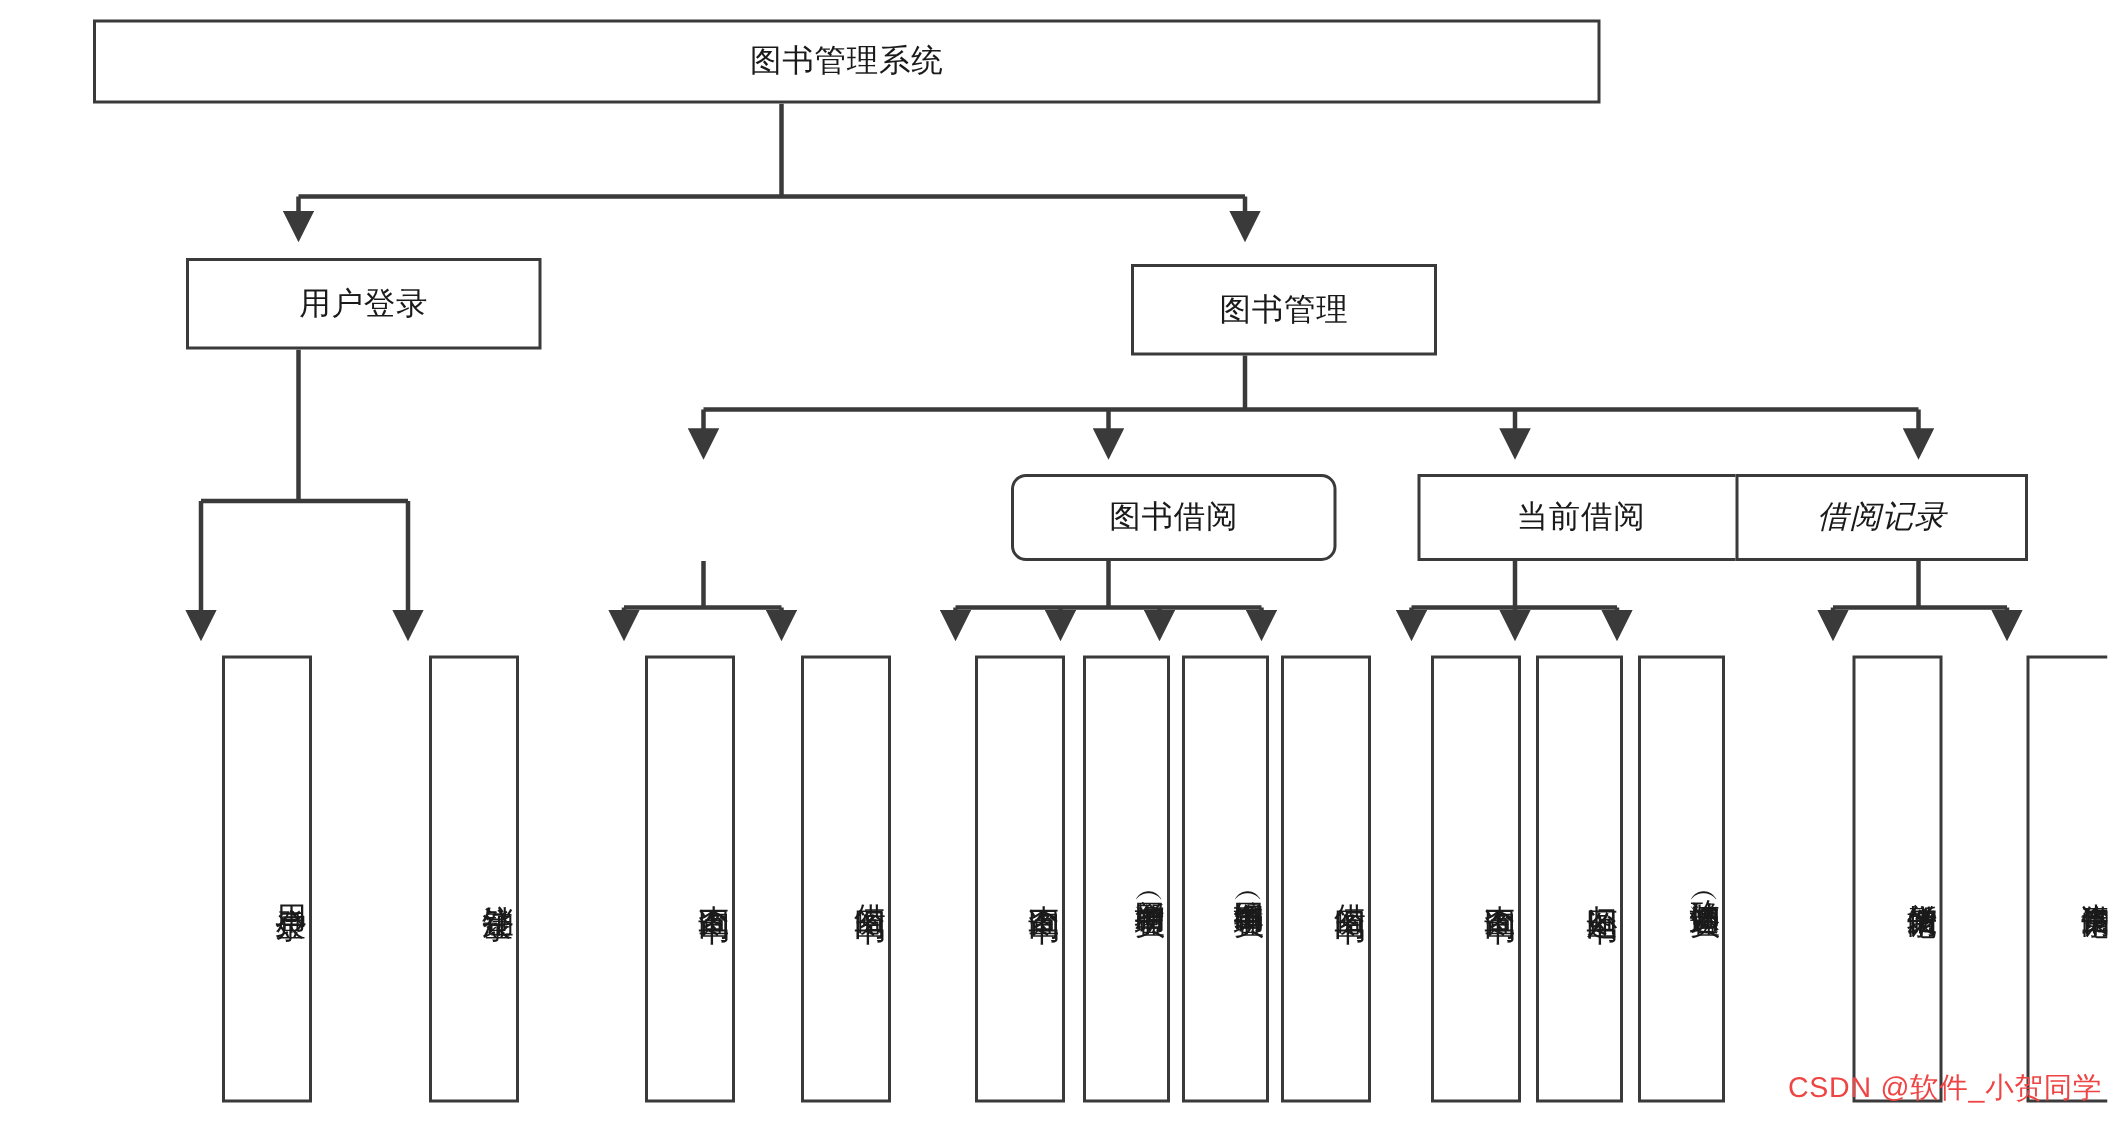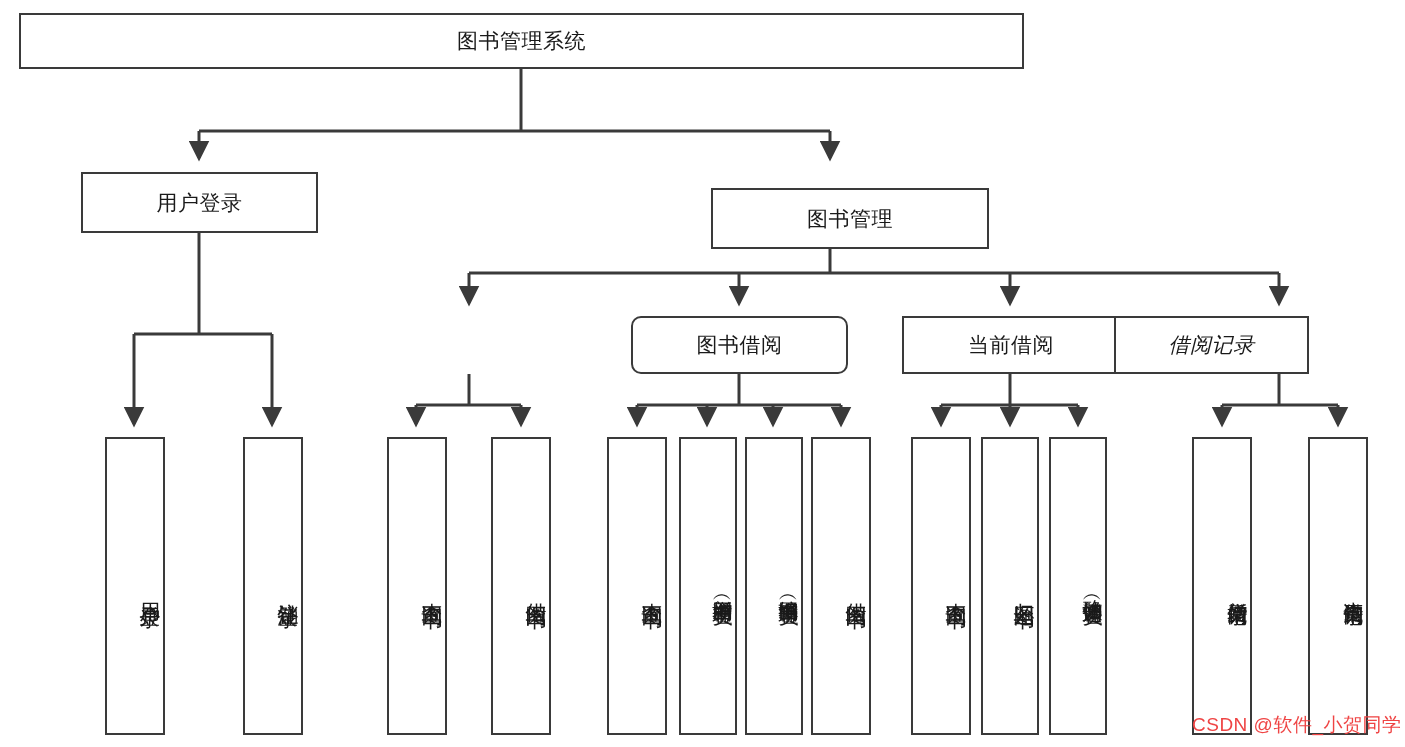--- a/index.html
+++ b/index.html
@@ -27,20 +27,21 @@
   }
   .node {
     position: absolute;
     box-sizing: border-box;
     background: #ffffff;
     border: 2px solid #3a3a3a;
     display: flex;
     align-items: center;
     justify-content: center;
     color: #1a1a1a;
+    margin-left: 43px;
   }
   .node-h {
     font-size: 21px;
     letter-spacing: 0.5px;
     line-height: 1.1;
   }
   .node-v {
     writing-mode: vertical-rl;
     text-orientation: upright;
     font-size: 21px;
@@ -115,21 +116,21 @@
       <path d="M 1279 374 L 1279 405"></path>
       <path d="M 1222 405 L 1338 405"></path>
       <path d="M 1222 405 L 1222 424" marker-end="url(#arrow)"></path>
       <path d="M 1338 405 L 1338 424" marker-end="url(#arrow)"></path>
     </g>
   </svg>
 
   <div class="node node-h" style="left:19px; top:13px; width:1005px; height:56px;">图书管理系统</div>
 
   <div class="node node-h" style="left:81px; top:172px; width:237px; height:61px;">用户登录</div>
-  <div class="node node-h" style="left:711px; top:188px; width:278px; height:61px;">图书管理</div>
+  <div class="node node-h" style="left:711px; top:176px; width:204px; height:61px;">图书管理</div>
 
   <div class="node node-h" style="left:631px; top:316px; width:217px; height:58px;border-radius:10px;">图书借阅</div>
   <div class="node node-h" style="left:902px; top:316px; width:218px; height:58px;">当前借阅</div>
   <div class="node node-h" style="left:1114px; top:316px; width:195px; height:58px;font-style:italic;">借阅记录</div>
 
   <div class="node node-v" style="left:105px; top:437px; width:60px; height:298px;">用户登录</div>
   <div class="node node-v" style="left:243px; top:437px; width:60px; height:298px;">注销登录</div>
 
   <div class="node node-v" style="left:387px; top:437px; width:60px; height:298px;">查询图书</div>
   <div class="node node-v" style="left:491px; top:437px; width:60px; height:298px;">借阅图书</div>

